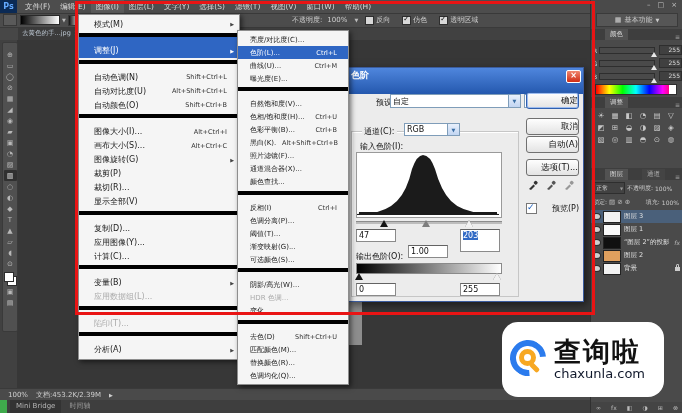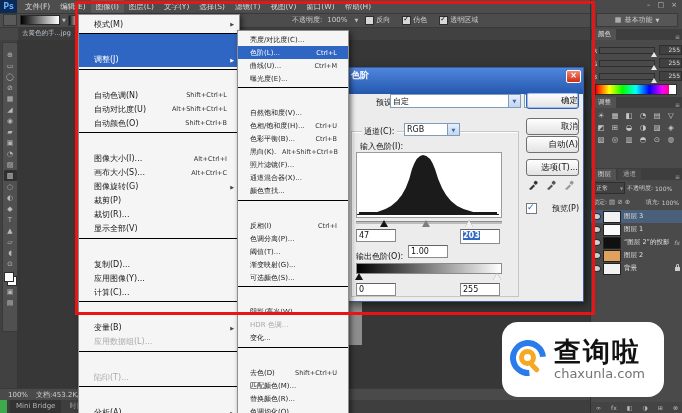--- a/index.html
+++ b/index.html
@@ -58,21 +58,21 @@
   .imgmenu{left:78px;top:14px;width:160px;font-size:8px;}
   .submenu{left:237px;top:30px;width:110px;font-size:7px;}
   .mi{display:flex;align-items:center;padding:1.5px 5px 1.5px 15px;white-space:nowrap;}
   .submenu .mi{padding:1.5px 4px 1.5px 12px;}
   .mi .lab{overflow:hidden;}
   .mi .sc{margin-left:auto;padding-left:6px;color:#333;font-size:6.5px;}
   .mi .ar{width:7px;text-align:right;font-size:5px;color:#444;}
   .mi.hl{background:#2f66c3;color:#fff;}
   .mi.hl .sc,.mi.hl .ar{color:#fff;}
   .mi.dis{color:#aaa;} .mi.dis .sc{color:#aaa;}
-  .mi.sep{border-top:1px solid #000000;margin-top:2px;padding-top:20px;}
+  .mi.sep{border-top:4px solid #000000;margin-top:2px;padding-top:8px;}
   
   .dialog{left:345px;top:67px;width:237px;height:233px;background:#ececec;
           border:1px solid #3b5c9e;box-shadow:3px 3px 8px rgba(0,0,0,.5);z-index:40;font-size:8px;color:#111;}
   .dtitle{position:absolute;left:0;top:0;width:100%;height:26px;
           background:linear-gradient(180deg,#4f86dd,#2458ae);color:#fff;font-size:9px;font-weight:bold;
           line-height:15px;padding-left:5px;box-sizing:border-box;}
   .dclose{position:absolute;right:2px;top:2px;width:13px;height:11px;background:linear-gradient(#f0876f,#cf2c14);
           border:1px solid #fff;border-radius:2px;color:#fff;font-size:8px;line-height:10px;text-align:center;font-weight:bold;}
   .dfield{position:absolute;background:#fff;border:1px solid #8a8a8a;border-top-color:#636363;
           font-size:8px;padding:1px 2px;box-sizing:border-box;}
@@ -101,21 +101,21 @@
   .dropper svg{width:12px;height:12px;}
   .pchk{position:absolute;left:180px;top:135px;display:flex;gap:15px;align-items:center;font-size:8px;}
   .pchk .box{width:9px;height:9px;background:#fff;border:1px solid #777;position:relative;}
   .pchk .box::after{content:"✓";position:absolute;left:0;top:-2px;color:#1a5fbe;font-size:9px;}
   
   .rightcol{left:590px;top:0;width:92px;height:413px;background:#4a4a4a;border-left:1px solid #303030;z-index:12;font-size:7px;color:#ccc;}
   .winctrl{position:absolute;right:6px;top:1px;display:flex;gap:7px;font-size:7px;color:#c3c3c3;}
   .wsbtn{position:absolute;left:5px;top:13px;width:80px;height:12px;background:#565656;border:1px solid #3a3a3a;
          display:flex;align-items:center;justify-content:center;gap:3px;font-size:7px;}
   .ptabs{position:absolute;left:0;width:92px;height:11px;background:#3e3e3e;display:flex;align-items:flex-end;}
-  .ptab{background:#525252;padding:1px 5px;font-size:6.5px;color:#ddd;margin-left:2px;}
+  .ptab{background:#525252;padding:1px 5px;font-size:6.5px;color:#ddd;margin-left:14px;}
   .ptab.off{background:#444;color:#aaa;}
   .pmenuicon{margin-left:auto;margin-right:3px;color:#aaa;font-size:6px;}
   .csl{position:absolute;left:0;width:92px;height:12px;display:flex;align-items:center;}
   .csl .ch{width:8px;text-align:center;font-size:6px;color:#ddd;}
   .csl .track{width:54px;height:5px;border:1px solid #2e2e2e;position:relative;}
   .csl .mk{position:absolute;right:-3px;top:4px;width:0;height:0;border-left:3px solid transparent;border-right:3px solid transparent;border-bottom:5px solid #e8e8e8;}
   .csl .val{margin-left:4px;width:20px;height:8px;background:#404040;border:1px solid #2e2e2e;
             font-size:6px;color:#ddd;text-align:right;padding-right:1px;line-height:8px;}
   .spectrum{position:absolute;left:4px;top:84px;width:80px;height:9px;border:1px solid #2e2e2e;
             background:linear-gradient(90deg,#f00,#ff0,#0f0,#0ff,#00f,#f0f,#f00);}
@@ -150,21 +150,21 @@
   
   .watermark{left:502px;top:322px;width:162px;height:75px;background:#fff;border-radius:16px;z-index:70;
              display:flex;align-items:center;padding-left:8px;box-sizing:border-box;}
   .wmlogo{position:relative;width:40px;height:40px;flex-shrink:0;}
   .wmouter{position:absolute;left:0;top:0;width:36px;height:36px;border:6px solid #2b7bed;border-radius:50%;
            border-right-color:transparent;transform:rotate(40deg);box-sizing:border-box;}
   .wmring{position:absolute;left:9px;top:9px;width:17px;height:17px;border:5px solid #f7a823;border-radius:50%;box-sizing:border-box;}
   .wmhandle{position:absolute;left:22px;top:22px;width:5px;height:11px;background:#f7a823;border-radius:2px;transform:rotate(-45deg);}
   .wmtext{margin-left:4px;}
   .wmcn{font-size:27px;color:#111;font-weight:bold;letter-spacing:2px;line-height:28px;}
-  .wmen{font-size:13px;color:#737373;margin-top:0px;}
+  .wmen{font-size:13px;color:#0f172a;margin-top:0px;}
 </style>
 </head>
 <body>
 
 <div id="app">
 
   <div class="abs menubar">
     <div class="pslogo">Ps</div>
     <div style="display:flex;height:13px;">
 
@@ -600,21 +600,21 @@
 
     <div class="slidertrack">
       <div class="strack"></div>
       <div class="tri b" style="left:24px;"></div>
       <div class="tri g" style="left:66px;"></div>
       <div class="tri w" style="left:109px;"></div>
     </div>
 
     <div class="dfield" style="left:10px;top:161px;width:40px;height:13px;">47</div>
     <div class="dfield" style="left:62px;top:177px;width:40px;height:13px;">1.00</div>
-    <div class="dfield" style="left:114px;top:161px;width:40px;height:15px;font-weight:bold;">
+    <div class="dfield" style="left:114px;top:161px;width:40px;height:23px;">
       <span class="selval">203</span>
     </div>
 
     <div class="dlabel" style="left:10px;top:183px;">输出色阶(O):</div>
     <div class="outbar"></div>
     <div class="outtrack">
       <div class="tri b" style="left:-1px;top:0;"></div>
       <div class="tri w" style="left:137px;top:0;"></div>
     </div>
     <div class="dfield" style="left:10px;top:215px;width:40px;height:13px;">0</div>

